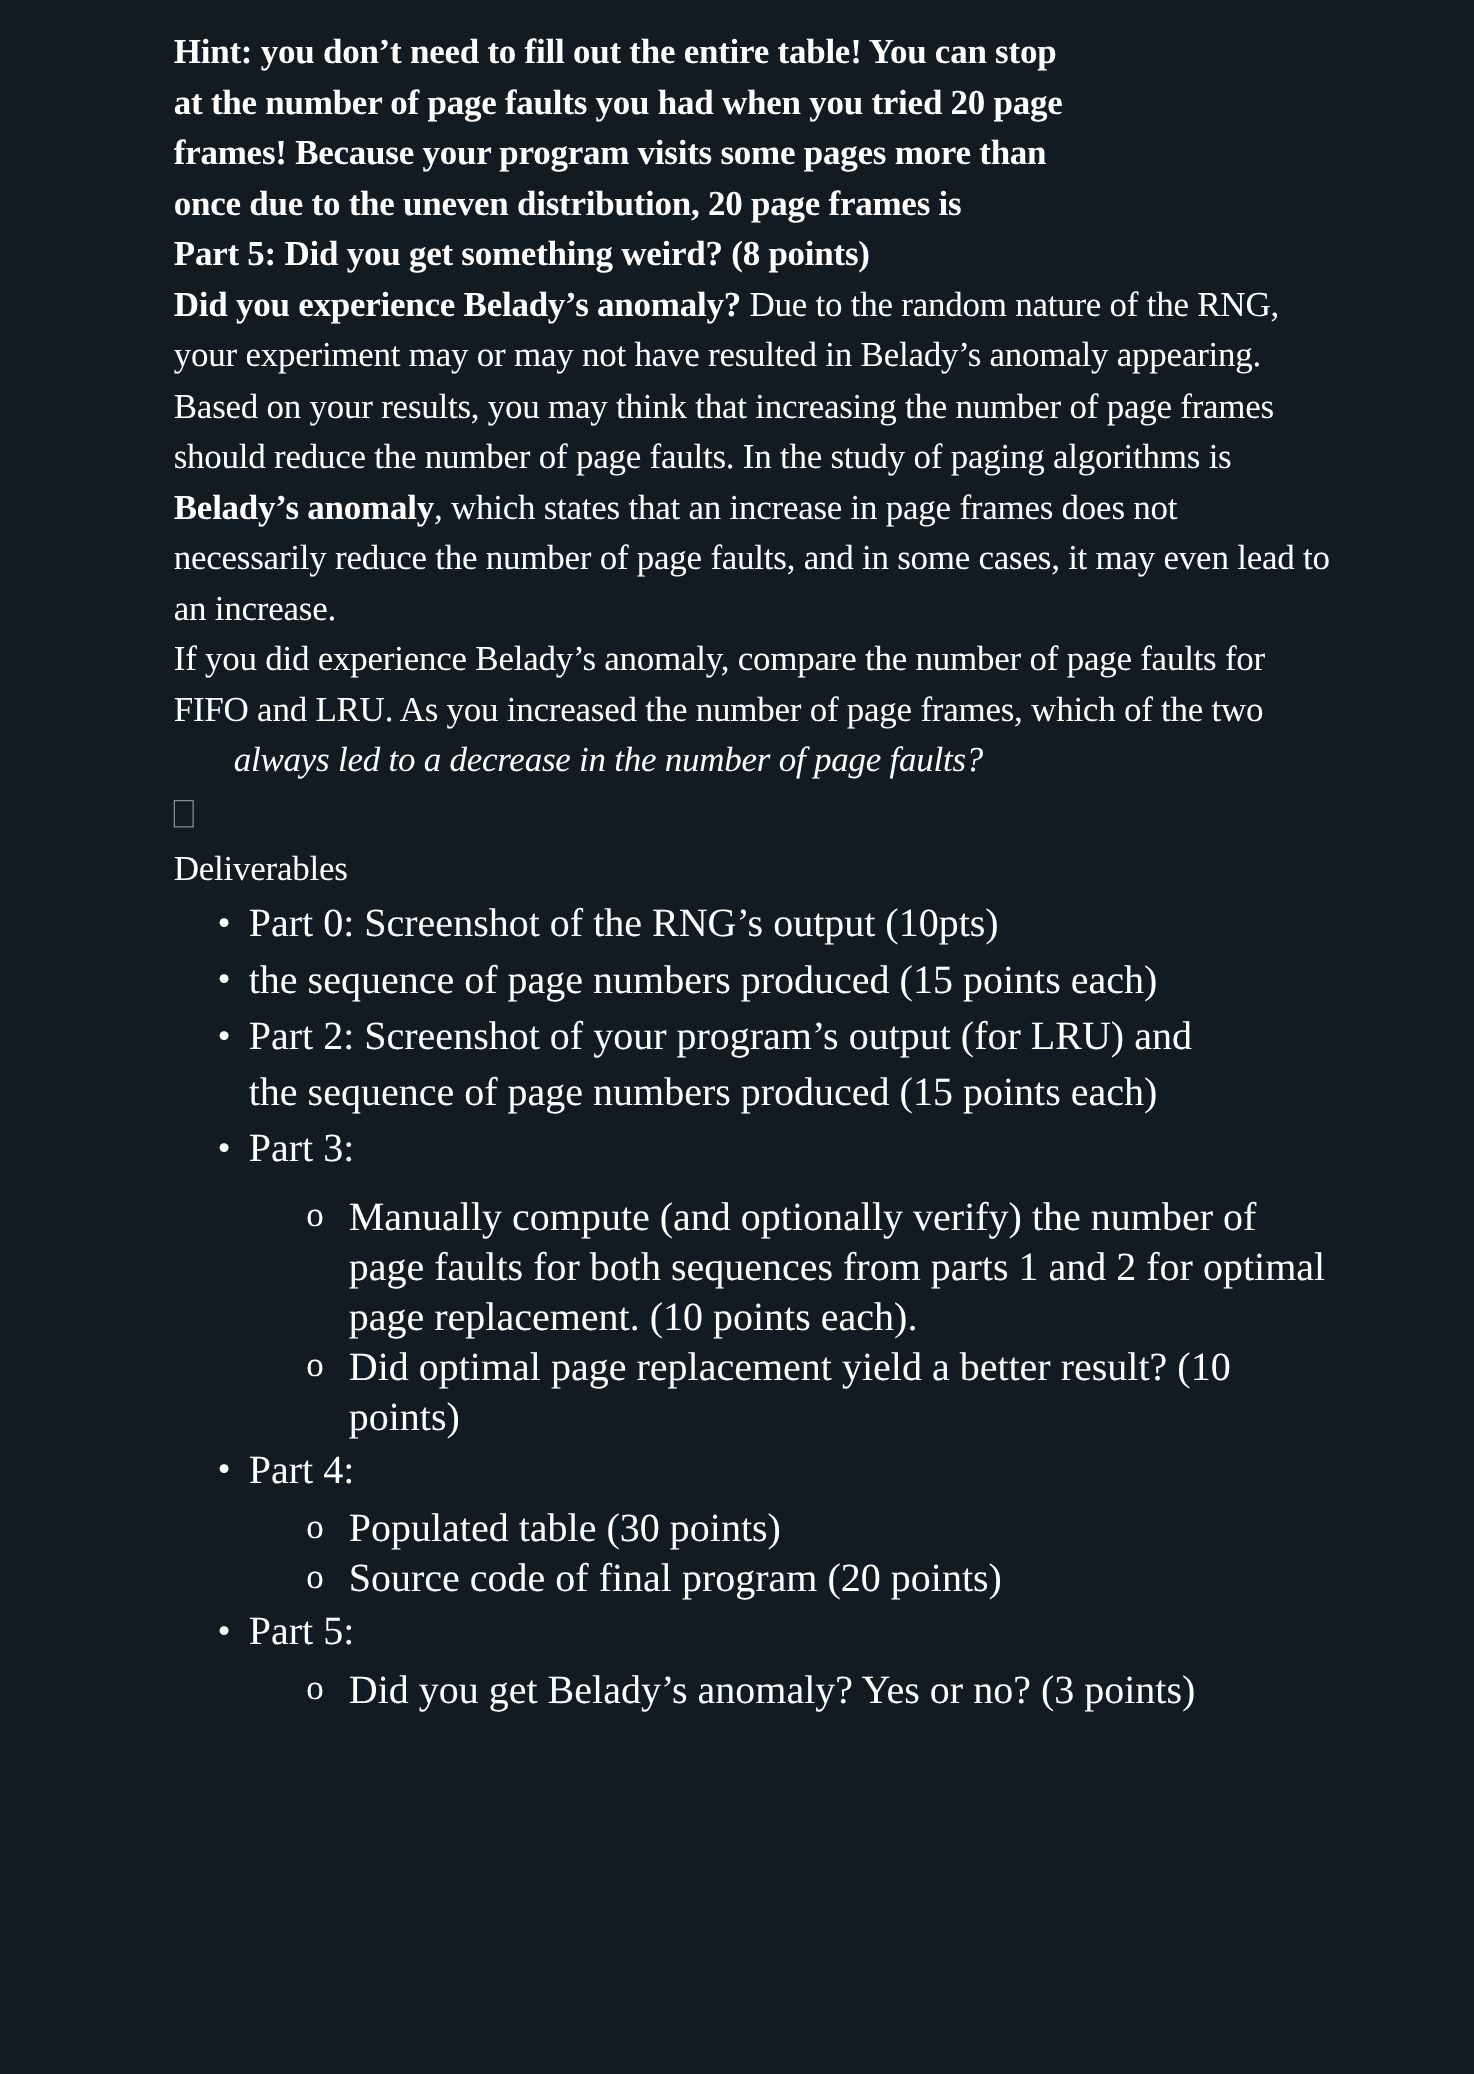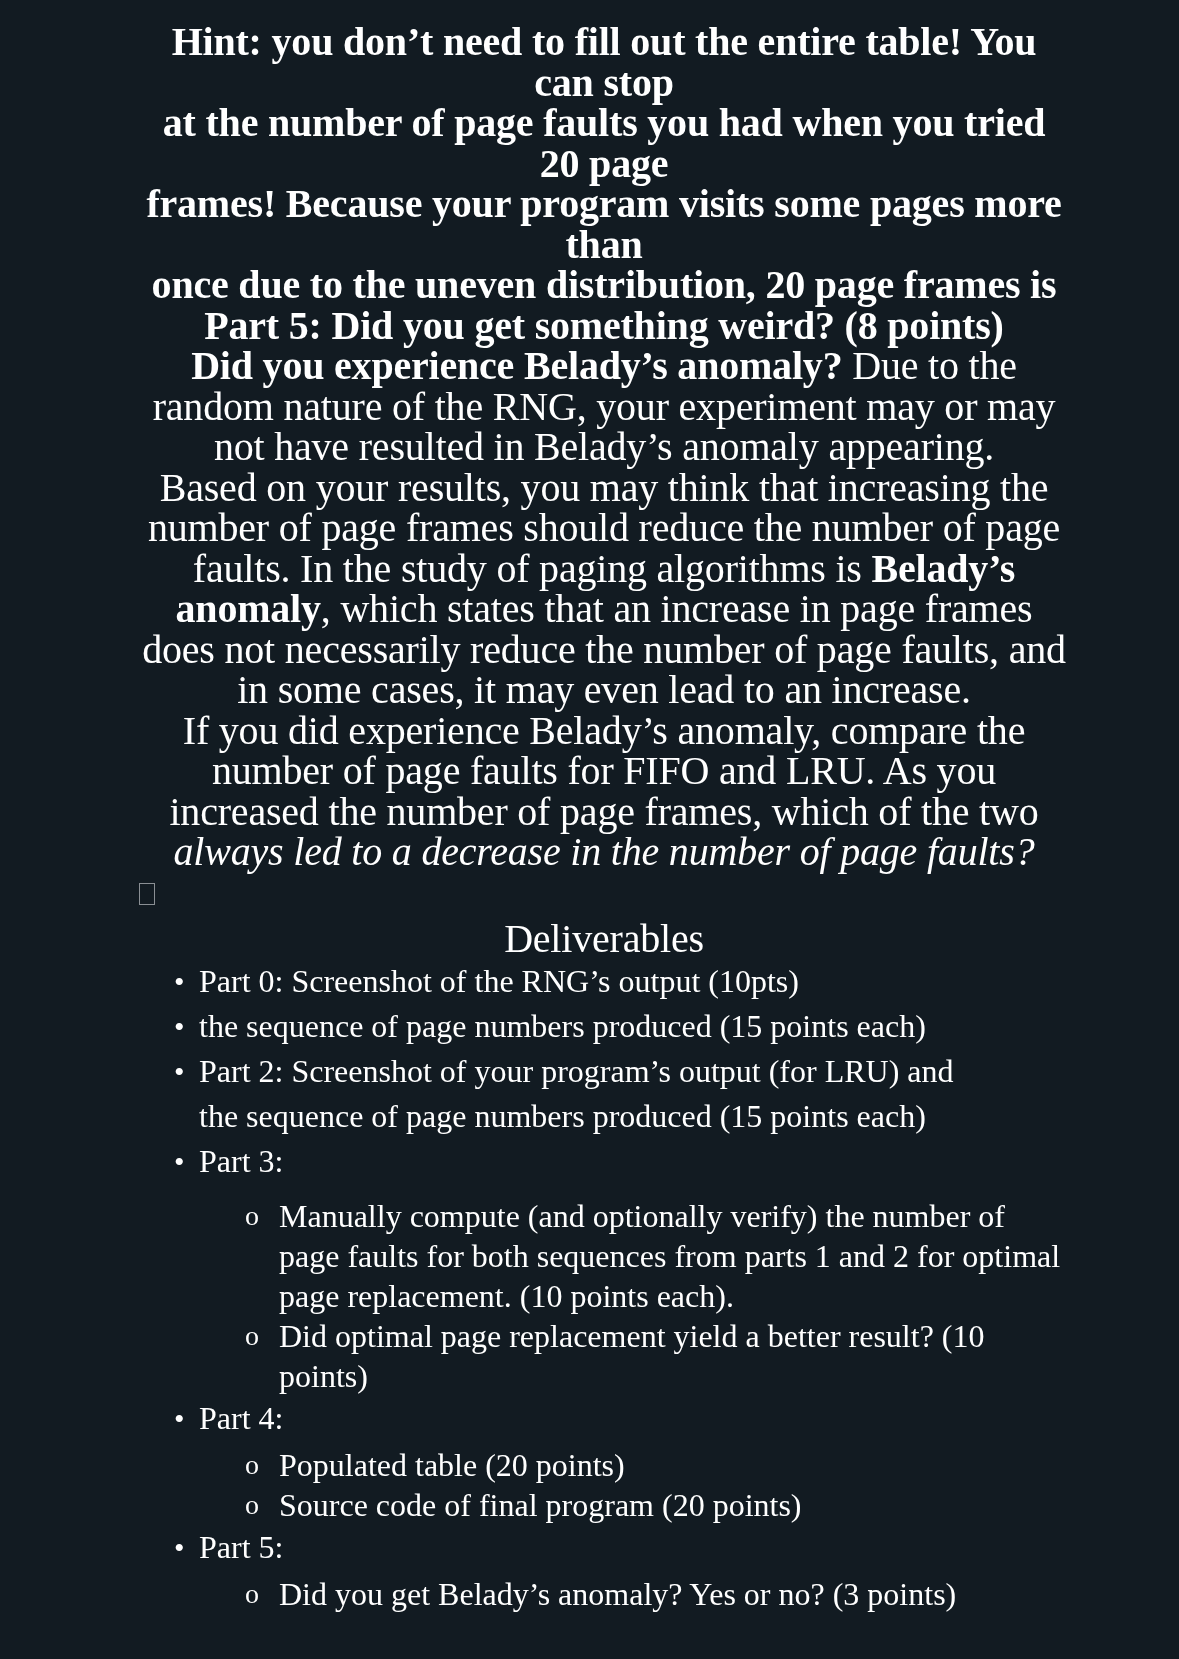--- a/index.html
+++ b/index.html
@@ -2,23 +2,23 @@
 <html><head>
 <meta charset="utf-8">
 <style>
   html, body { margin:0; padding:0; }
   body {
     width:1179px; height:1659px; background:#121b22; color:#ffffff;
     font-family:"Liberation Serif", "DejaVu Serif", serif;
     overflow:hidden; position:relative;
   }
   .page { position:absolute; left:139px; top:22px; width:930px; }
-  .p { font-size:40px; line-height:40.5px; margin:0; letter-spacing:-0.2px;text-align:center; }
+  .p { font-size:28px; line-height:40.5px; margin:0; letter-spacing:-0.2px; }
   .b { font-weight:bold; }
-  .i { font-style:italic; }
+  .i { font-style:italic;margin-left:48px; }
   .box {
     display:inline-block; width:16px; height:22px; border:1.5px solid #8a8f94;
     vertical-align:-2px; margin-left:2px; box-sizing:border-box;
   }
   .boxline { height:40px; padding-top:10px; box-sizing:border-box; }
   .deliv { margin-top:6px; }
   ul.lvl1 { list-style:none; margin:0; padding:0; }
   ul.lvl1 > li { position:relative; padding-left:60px; font-size:32px; line-height:45px; }
   ul.lvl1 > li > .bullet { position:absolute; left:35px; top:0; font-size:30px; }
   ul.lvl1 > li .cont { display:block; padding-left:10px; margin-left:-10px; }
@@ -68,21 +68,21 @@
       <span>Part 3:</span>
       <ul class="lvl2" style="margin-top:12px">
         <li><span class="obullet">o</span><span>Manually compute (and optionally verify) the number of page faults for both sequences from parts 1 and 2 for optimal page replacement. (10 points each).</span></li>
         <li><span class="obullet">o</span><span>Did optimal page replacement yield a better result? (10 points)</span></li>
       </ul>
     </li>
     <li>
       <span class="bullet">•</span>
       <span>Part 4:</span>
       <ul class="lvl2" style="margin-top:4px">
-        <li><span class="obullet">o</span><span>Populated table (20 points)</span></li>
+        <li><span class="obullet">o</span><span>Populated table (30 points)</span></li>
         <li><span class="obullet">o</span><span>Source code of final program (20 points)</span></li>
       </ul>
     </li>
     <li>
       <span class="bullet">•</span>
       <span>Part 5:</span>
       <ul class="lvl2" style="margin-top:4px">
         <li><span class="obullet">o</span><span>Did you get Belady’s anomaly? Yes or no? (3 points)</span></li>
       </ul>
     </li>

